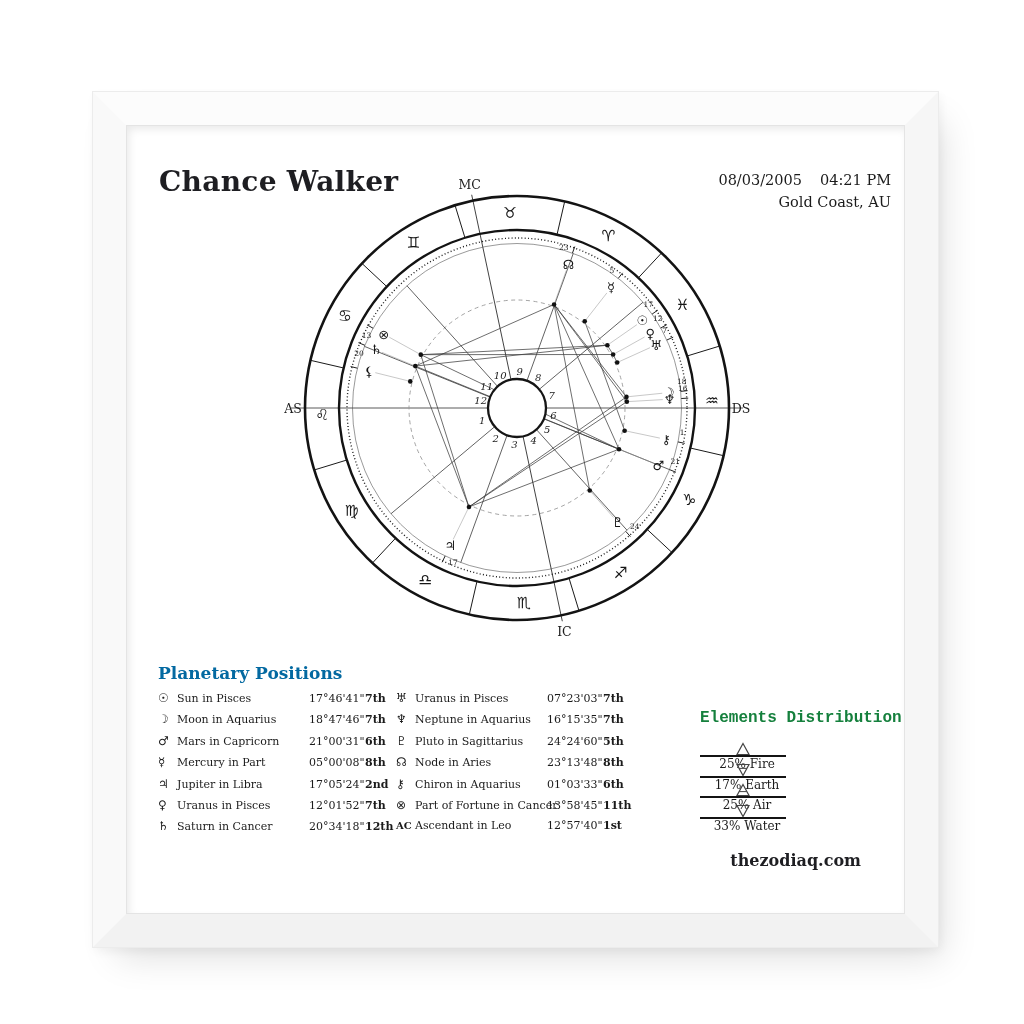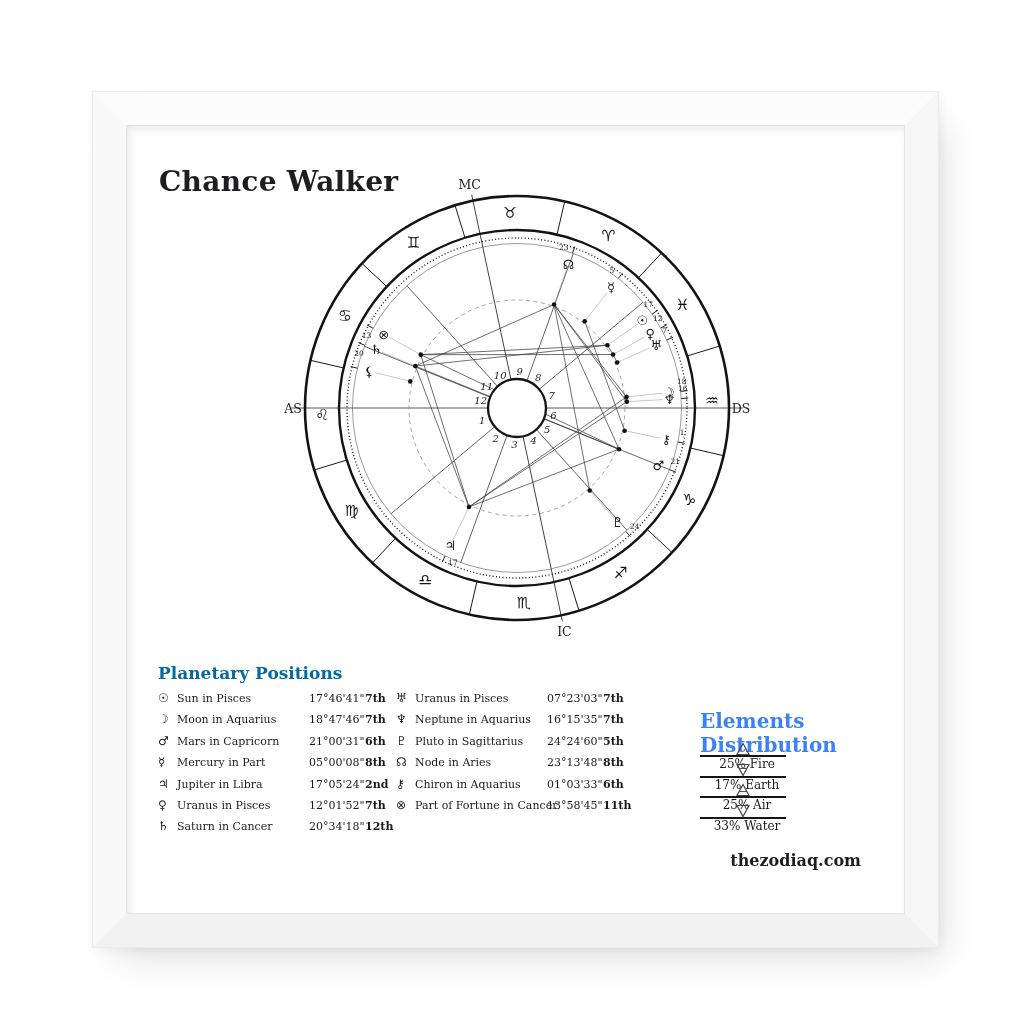--- a/index.html
+++ b/index.html
@@ -23,37 +23,43 @@
   .pp-head{position:absolute;left:32px;top:538px;font-size:17px;font-weight:bold;color:#0369a1;}
   .pcol{position:absolute;top:566px;}
   .pcol.left{left:32px;}
   .pcol.right{left:270px;}
   .prow{display:flex;align-items:baseline;height:21.4px;font-size:11px;white-space:nowrap;}
   .picon{width:19px;font-family:"DejaVu Sans","Liberation Sans",sans-serif;font-size:12px;}
   .picon.actext{font-family:"DejaVu Serif",serif;font-size:10px;font-weight:bold;}
   .pname{width:132px;}
   .pdeg{width:56px;}
   .phouse{font-weight:bold;}
-  .el-head{position:absolute;left:574px;top:584px;font-size:20px;font-weight:bold;color:#3b82f6;}
+  .el-head{position:absolute;left:574px;top:584px;font-size:16px;font-weight:bold;color:#15803d;font-family:Liberation Mono, monospace;}
   .el-rows{position:absolute;left:574px;top:616px;}
   .el-row{display:flex;align-items:center;height:20.7px;flex-direction:column;}
   .el-sym{width:22px;height:14px;}
   .el-bar{width:86px;height:9px;border:1.2px solid #141414;background:#fff;position:relative;margin-right:8px;}
   .el-fill{position:absolute;left:0;top:0;bottom:0;background:#141414;}
   .el-label{font-size:12px;}
   .site{position:absolute;right:44px;top:726px;font-size:16px;font-weight:bold;color:#1e1e22;}
 </style>
 </head>
 <body>
 
 <div class="frame">
   <div class="artwork">
 
     <div class="title">Chance Walker</div>
 
+    <div class="dateblock">
+      <div>
+        <span>08/03/2005</span><span class="time">04:21 PM</span>
+      </div>
+      <div>Gold Coast, AU</div>
+    </div>
 
     <div class="wheelbox" id="wheelbox"><svg width="470" height="470" viewBox="-235 -235 470 470">
           <line x1="-226" y1="0" x2="226" y2="0" stroke="#5a5a5a" stroke-width="1"></line>
           <line x1="-45.32" y1="-213.24" x2="45.32" y2="213.24" stroke="#2c2c2c" stroke-width="0.9"></line>
           <circle r="212" fill="none" stroke="#131313" stroke-width="2.6"></circle>
           <circle r="178" fill="none" stroke="#131313" stroke-width="2.4"></circle>
           <circle r="170" fill="none" stroke="#1a1a1a" stroke-width="1.4" stroke-dasharray="1 2.3"></circle>
           <circle r="164.5" fill="none" stroke="#555" stroke-width="0.6"></circle>
           <circle r="108" fill="none" stroke="#999" stroke-width="0.9" stroke-dasharray="4 3.5"></circle>
           <line x1="170.22" y1="-52.04" x2="202.74" y2="-61.98" stroke="#1a1a1a" stroke-width="1"></line>
@@ -270,20 +276,26 @@
           <span class="pname">Chiron in Aquarius</span>
           <span class="pdeg">01°03'33"</span>
           <span class="phouse">6th</span>
         </div>
         <div class="prow">
           <span class="picon">⊗</span>
           <span class="pname">Part of Fortune in Cancer</span>
           <span class="pdeg">13°58'45"</span>
           <span class="phouse">11th</span>
         </div>
+        <div class="prow">
+          <span class="picon actext">AC</span>
+          <span class="pname">Ascendant in Leo</span>
+          <span class="pdeg">12°57'40"</span>
+          <span class="phouse">1st</span>
+        </div>
       </div>
 
     <div class="el-head">Elements Distribution</div>
     <div class="el-rows" id="el-rows">
         <div class="el-row">
           <span class="el-sym"><svg width="14" height="14" viewBox="0 0 14 14">
               <polygon points="7,1.5 13,12.5 1,12.5" fill="none" stroke="#444" stroke-width="1.2"></polygon>
             </svg></span>
           <span class="el-bar">
             <span class="el-fill" style="width: 25%;"></span>

